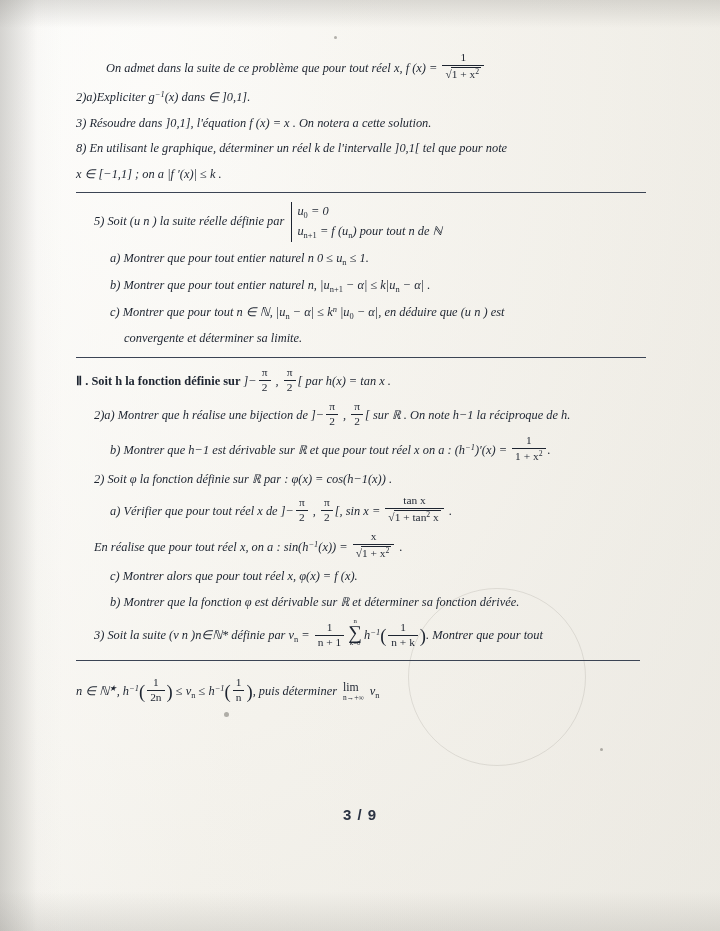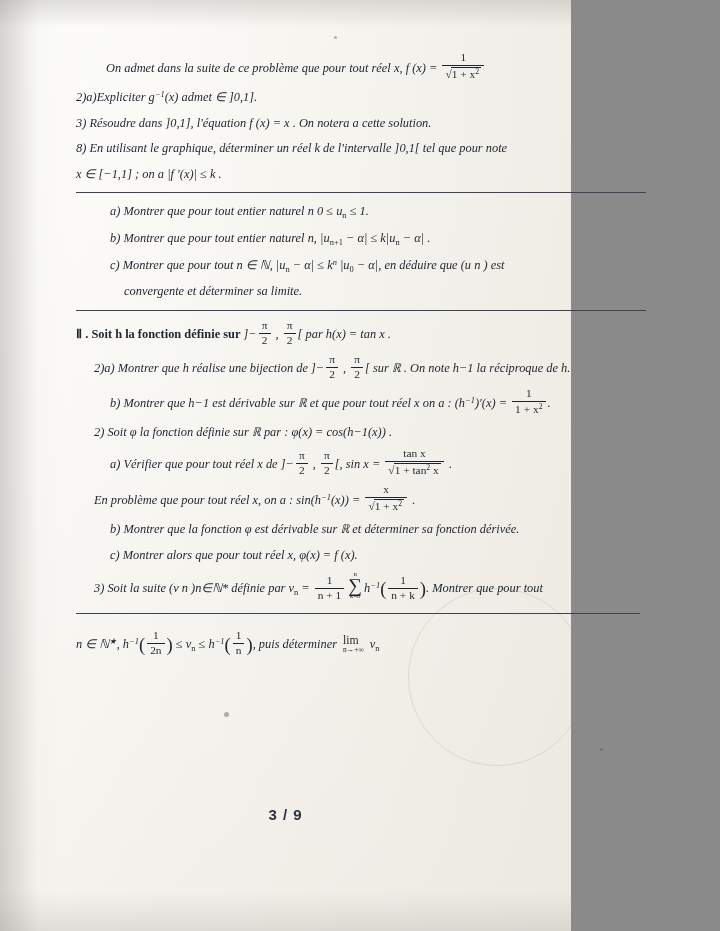--- a/index.html
+++ b/index.html
@@ -8,21 +8,21 @@
     background: #8a8a8a;
   }
   body {
     width: 720px;
     height: 931px;
     overflow: hidden;
     font-family: "Liberation Serif", serif;
   }
   .page {
     position: relative;
-    width: 571px;
+    width: 720px;
     height: 931px;
     background: #5eead4;
     box-sizing: border-box;
   }
   .paper-tint {
     position: absolute;
     inset: 0;
     background:
       linear-gradient(100deg, rgba(255,255,255,0.55) 0%, rgba(246,244,238,0.2) 40%, rgba(235,232,225,0.5) 100%),
       radial-gradient(ellipse at 20% 10%, #fbfaf7 0%, #f4f2ec 55%, #eceae3 100%);
@@ -193,21 +193,21 @@
     <p class="line ind-first">
       <span>On admet  dans la suite de ce problème que pour tout réel x,</span>
       <span class="math">
         f (x) = <span class="frac"><span class="num">1</span><span class="den">√<span class="sqrt"><span class="rad">1 + x<sup>2</sup></span></span></span></span>
       </span>
     </p>
 
     <p class="line">
       <span>2)a)Expliciter</span>
       <span class="math">g<sup>−1</sup>(x)</span>
-      <span>admet ∈</span>
+      <span>dans ∈</span>
       <span class="math">]0,1].</span>
     </p>
 
 
     <p class="line">
       <span>3) Résoudre dans</span>
       <span class="math">]0,1],</span>
       <span>l'équation f (x) = x . On notera  a cette solution.</span>
     </p>
 
@@ -218,20 +218,27 @@
     </p>
 
     <p class="line">
       <span class="math">x ∈ [−1,1]</span>
       <span>; on a</span>
       <span class="math">|f ′(x)| ≤ k .</span>
     </p>
 
     <hr class="rule">
 
+    <p class="line ind1">
+      <span>5) Soit (u n ) la suite réelle définie par</span>
+      <span class="brace-block">
+        <span class="math">u<sub>0</sub> = 0</span>
+        <span class="math">u<sub>n+1</sub> = f (u<sub>n</sub>) pour tout n de ℕ</span>
+      </span>
+    </p>
 
     <p class="line ind2">
       <span>a) Montrer que pour tout entier naturel n</span>
       <span class="math">0 ≤ u<sub>n</sub> ≤ 1.</span>
     </p>
 
     <p class="line ind2">
       <span>b) Montrer que pour tout entier naturel n,</span>
       <span class="math">|u<sub>n+1</sub> − α| ≤ k|u<sub>n</sub> − α| .</span>
     </p>
@@ -268,30 +275,30 @@
       <span>2) Soit  φ  la fonction définie sur ℝ  par :  φ(x) = cos(h−1(x)) .</span>
     </p>
 
     <p class="line ind2">
       <span>a)  Vérifier que pour tout réel x de</span>
       <span class="math">]−<span class="frac"><span class="num">π</span><span class="den">2</span></span> , <span class="frac"><span class="num">π</span><span class="den">2</span></span>[</span><span>, sin x =</span>
       <span class="math"><span class="frac"><span class="num">tan x</span><span class="den">√<span class="sqrt"><span class="rad">1 + tan<sup>2</sup> x</span></span></span></span> .</span>
     </p>
 
     <p class="line ind1">
-      <span>En problème que pour tout réel x, on a :</span>
+      <span>En réalise que pour tout réel x, on a :</span>
       <span class="math">sin(h<sup>−1</sup>(x)) = <span class="frac"><span class="num">x</span><span class="den">√<span class="sqrt"><span class="rad">1 + x<sup>2</sup></span></span></span></span> .</span>
     </p>
 
     <p class="line ind2">
+      <span>c) Montrer alors que pour tout réel x, φ(x) = f (x).</span>
+    </p>
+
+    <p class="line ind2">
       <span>b) Montrer que la fonction  φ  est dérivable sur ℝ  et déterminer sa fonction dérivée.</span>
-    </p>
-
-    <p class="line ind2">
-      <span>c) Montrer alors que pour tout réel x, φ(x) = f (x).</span>
     </p>
 
     <p class="line ind1">
       <span>3)  Soit  la  suite  (v n )n∈ℕ*  définie  par</span>
       <span class="math">v<sub>n</sub> = <span class="frac"><span class="num">1</span><span class="den">n + 1</span></span><span class="sum"><span class="lim">n</span><span class="sig">∑</span><span class="lim">k=0</span></span>h<sup>−1</sup><span class="big-paren">(</span><span class="frac"><span class="num">1</span><span class="den">n + k</span></span><span class="big-paren">)</span></span><span>.  Montrer  que  pour  tout</span>
     </p>
 
     <hr class="rule short">
 
     <p class="line">

